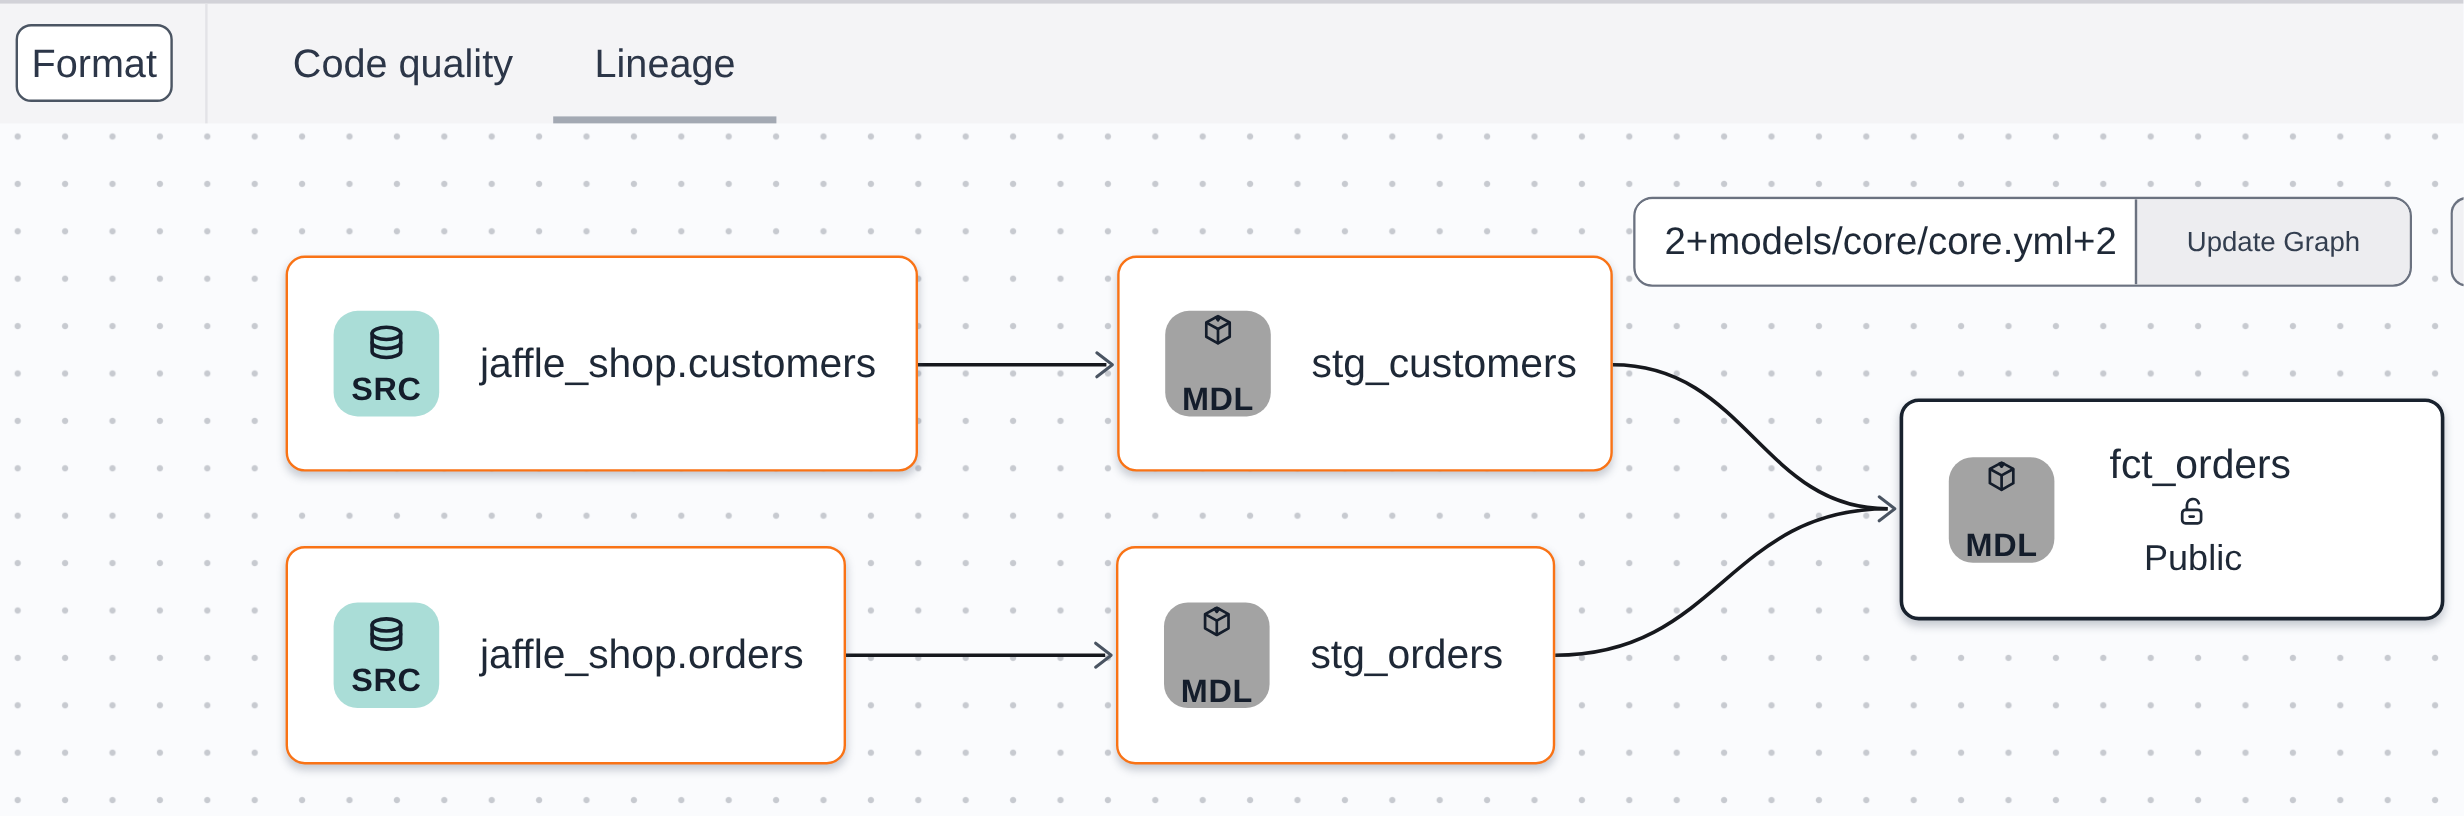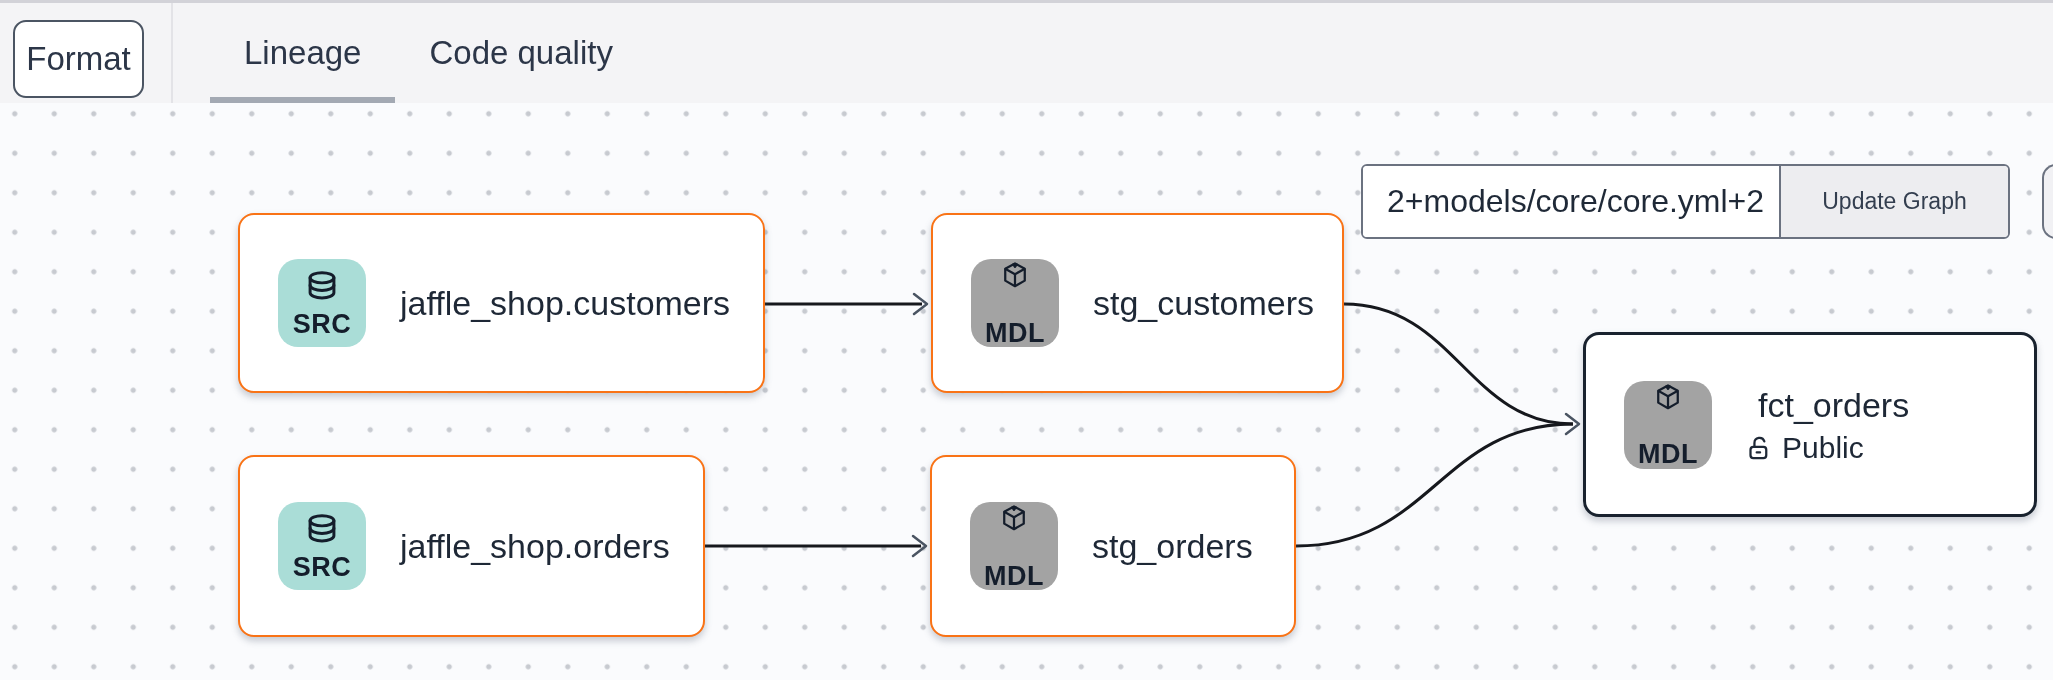--- a/index.html
+++ b/index.html
@@ -12,21 +12,21 @@
     color: #1e2836;
   }
 
   
   .topbar {
     position: absolute; top: 0; left: 0; width: 2053px; height: 103px;
     background: #f4f4f6;
     border-top: 3px solid #d2d2d8;
   }
   .format-btn {
-    position: absolute; left: 13px; top: 17px; width: 131px; height: 78px;
+    position: absolute; left: 13px; top: 17px; width: 131px; height: 65px;
     background: #ffffff;
     border: 2.5px solid #4b5563;
     border-radius: 13px;
     font-size: 33px; color: #2c3648;
     display: flex; align-items: center; justify-content: center;
     cursor: pointer;
   }
   .topbar-divider {
     position: absolute; left: 171px; top: 0; bottom: 0; width: 2px;
     background: #e3e3e7;
@@ -76,29 +76,29 @@
   }
   .badge.src { background: #aaddd7; }
   .badge.mdl { background: #a3a3a3; gap: 28px; }
   .badge svg { display: block; }
   .badge-label { font-size: 27px; font-weight: 600; color: #141d2b; line-height: 1.05; letter-spacing: 0.5px; }
 
   .node-title { margin-left: 34px; font-size: 34px; font-weight: 500; color: #1e2836; white-space: nowrap; }
 
   .node-text-col { margin-left: 34px; display: flex; flex-direction: column; justify-content: center; }
   .node-text-col .node-title { margin-left: 12px; line-height: 42px; }
-  .access-row { display: flex; align-items: center; gap: 9px; margin-top: 5px; }
+  .access-row { display: flex; align-items: center; gap: 9px; margin-top: 5px; flex-direction: column; }
   .access-row svg { display: block; }
   .access-label { font-size: 30px; font-weight: 400; color: #1e2836; }
 
   
   .graph-filter {
     position: absolute; left: 1361px; top: 164px; height: 75px; z-index: 3;
     display: flex; align-items: stretch;
-    border: 2px solid #6b7280; border-radius: 6px;
+    border: 2px solid #6b7280; border-radius: 16px;
     background: #ffffff; overflow: hidden;
   }
   .selector-input {
     width: 416px; border: none; outline: none;
     background: #ffffff;
     padding: 0 0 0 24px;
     font-family: "Liberation Sans", sans-serif;
     font-size: 32px; color: #1f2937;
   }
   .update-graph-btn {
@@ -118,22 +118,22 @@
     cursor: pointer;
   }
 </style>
 </head>
 <body>
 
 <div class="topbar">
   <div class="format-btn">Format</div>
   <div class="topbar-divider"></div>
   <div class="tabs">
+    <div class="tab">Code quality</div>
     <div class="tab active">Lineage</div>
-    <div class="tab">Code quality</div>
   </div>
 </div>
 
 <div class="canvas"></div>
 
 <svg class="edges-svg" viewBox="0 0 2053 680">
   <path class="edge" d="M765 304 H922"></path>
   <path class="arrowhead" d="M914 294 L927 304 L914 314"></path>
 
   <path class="edge" d="M705 546 H921"></path>

